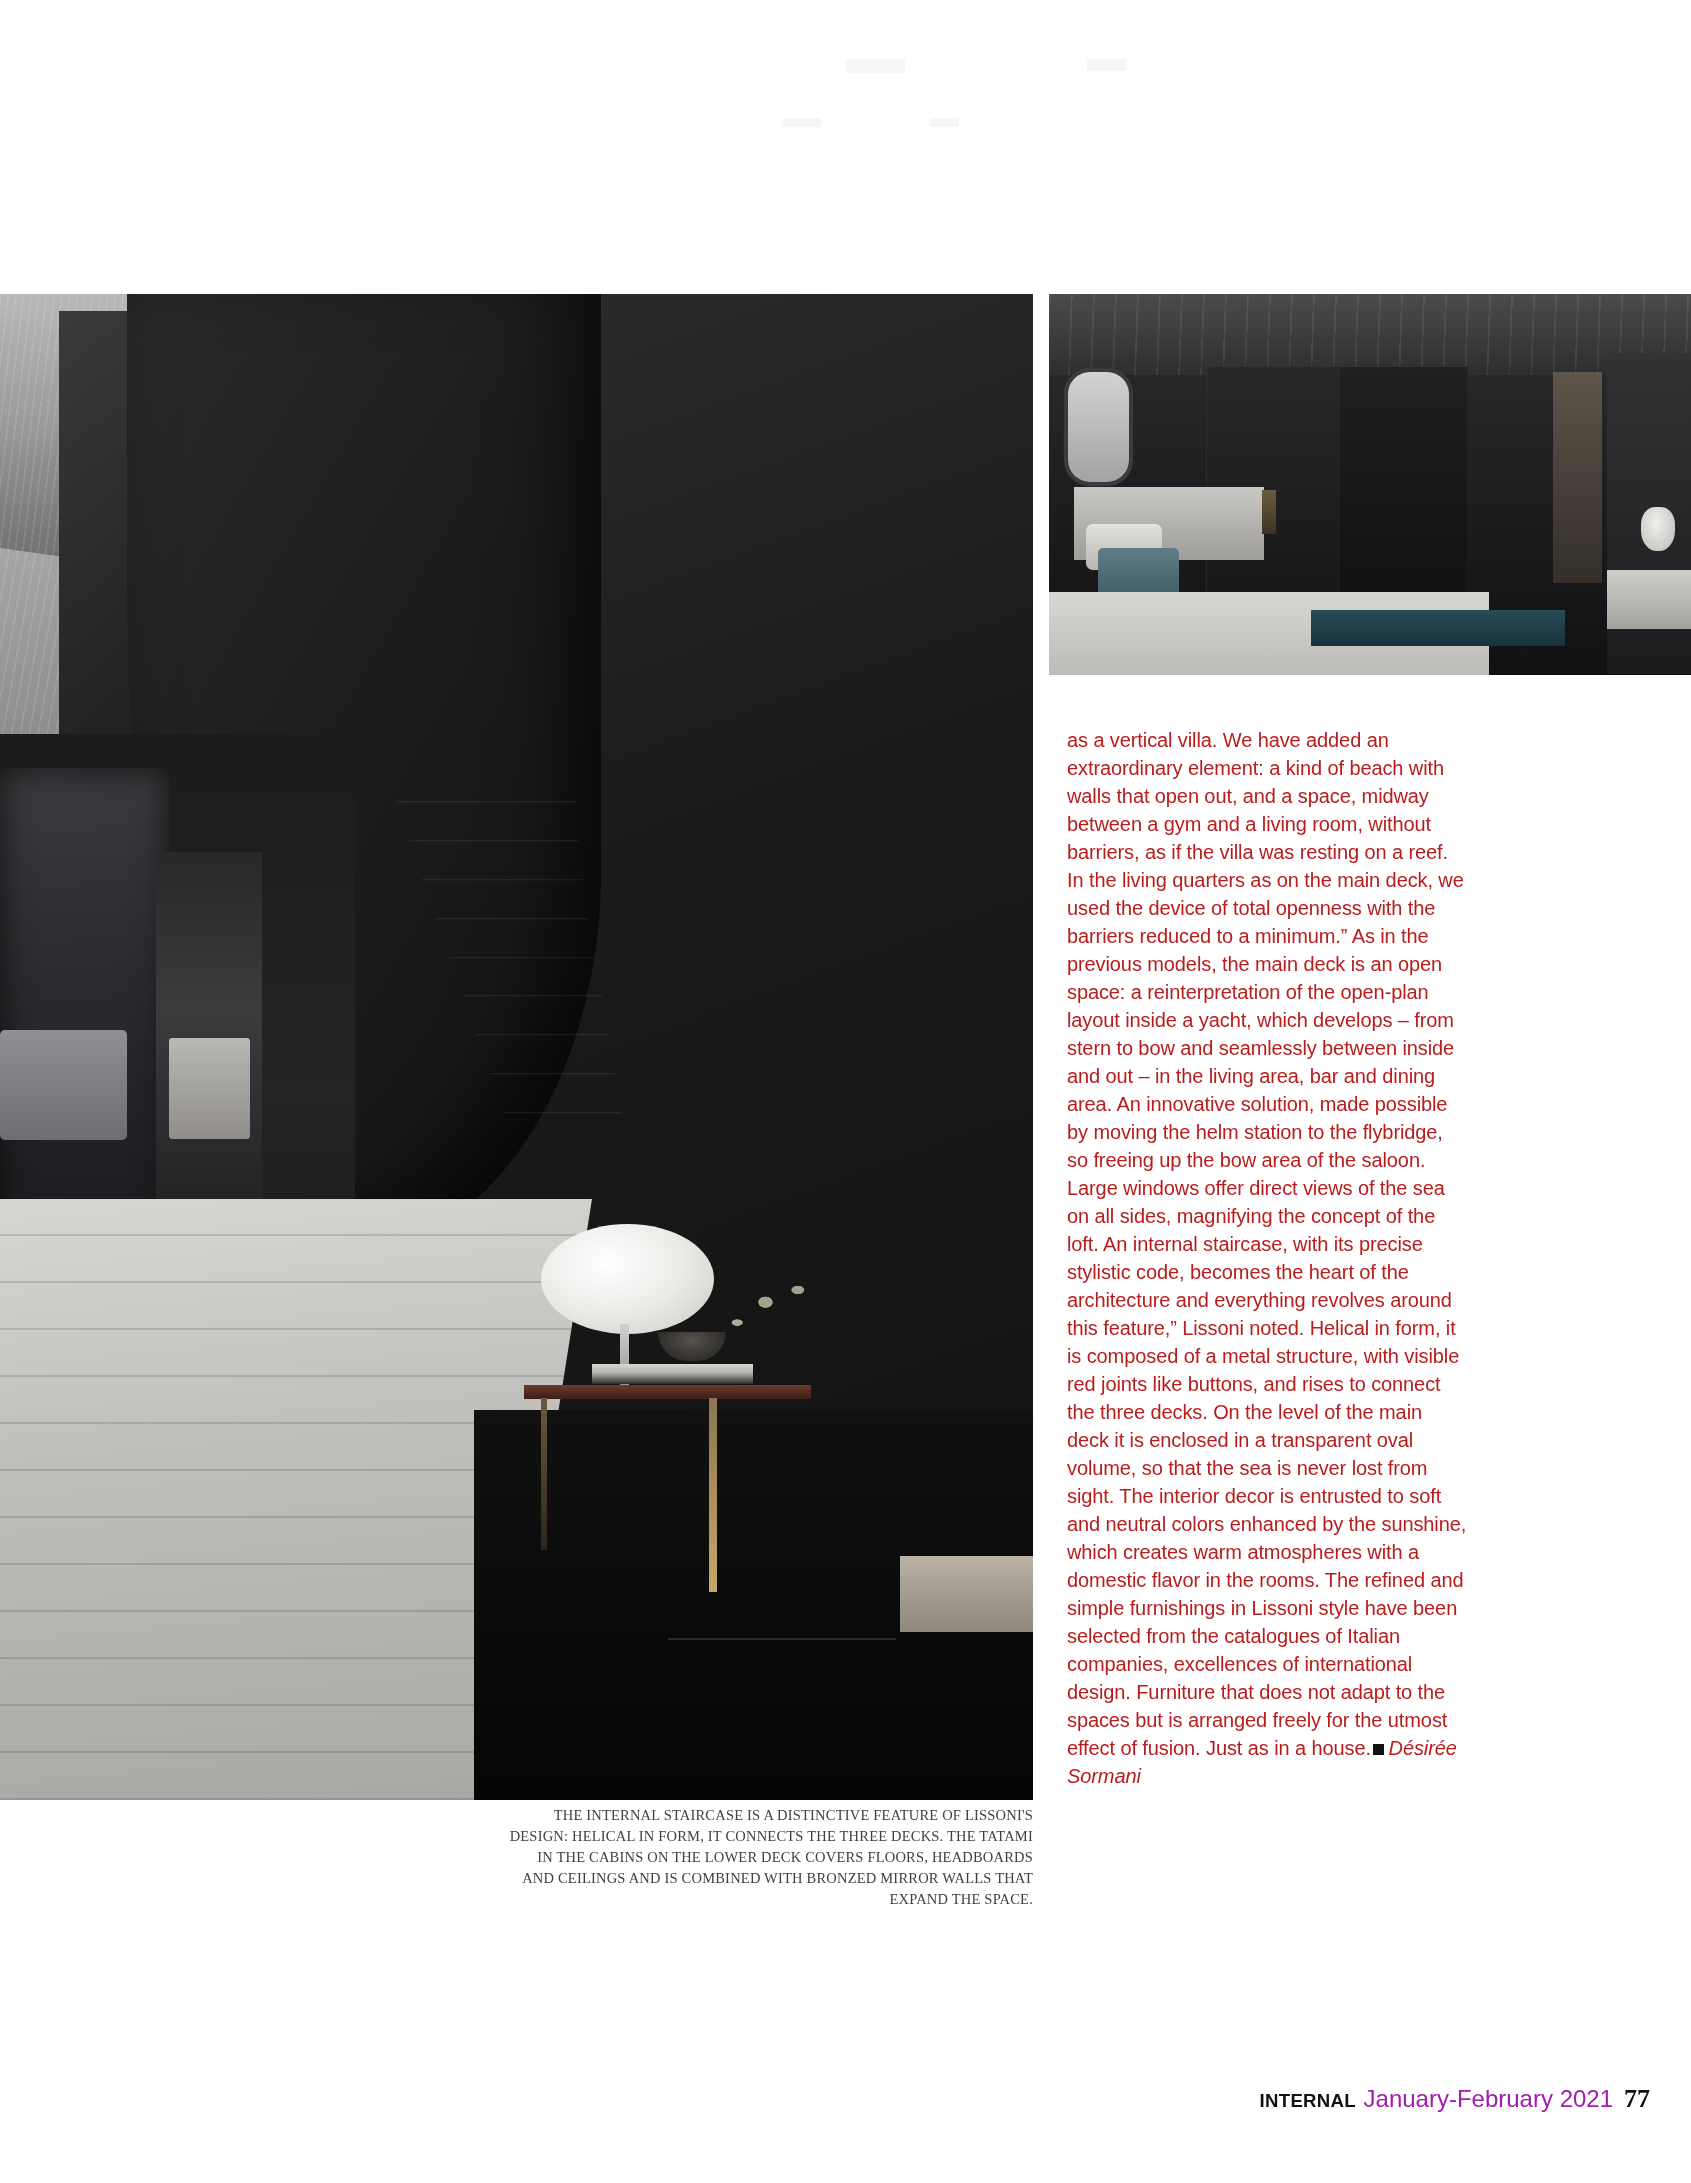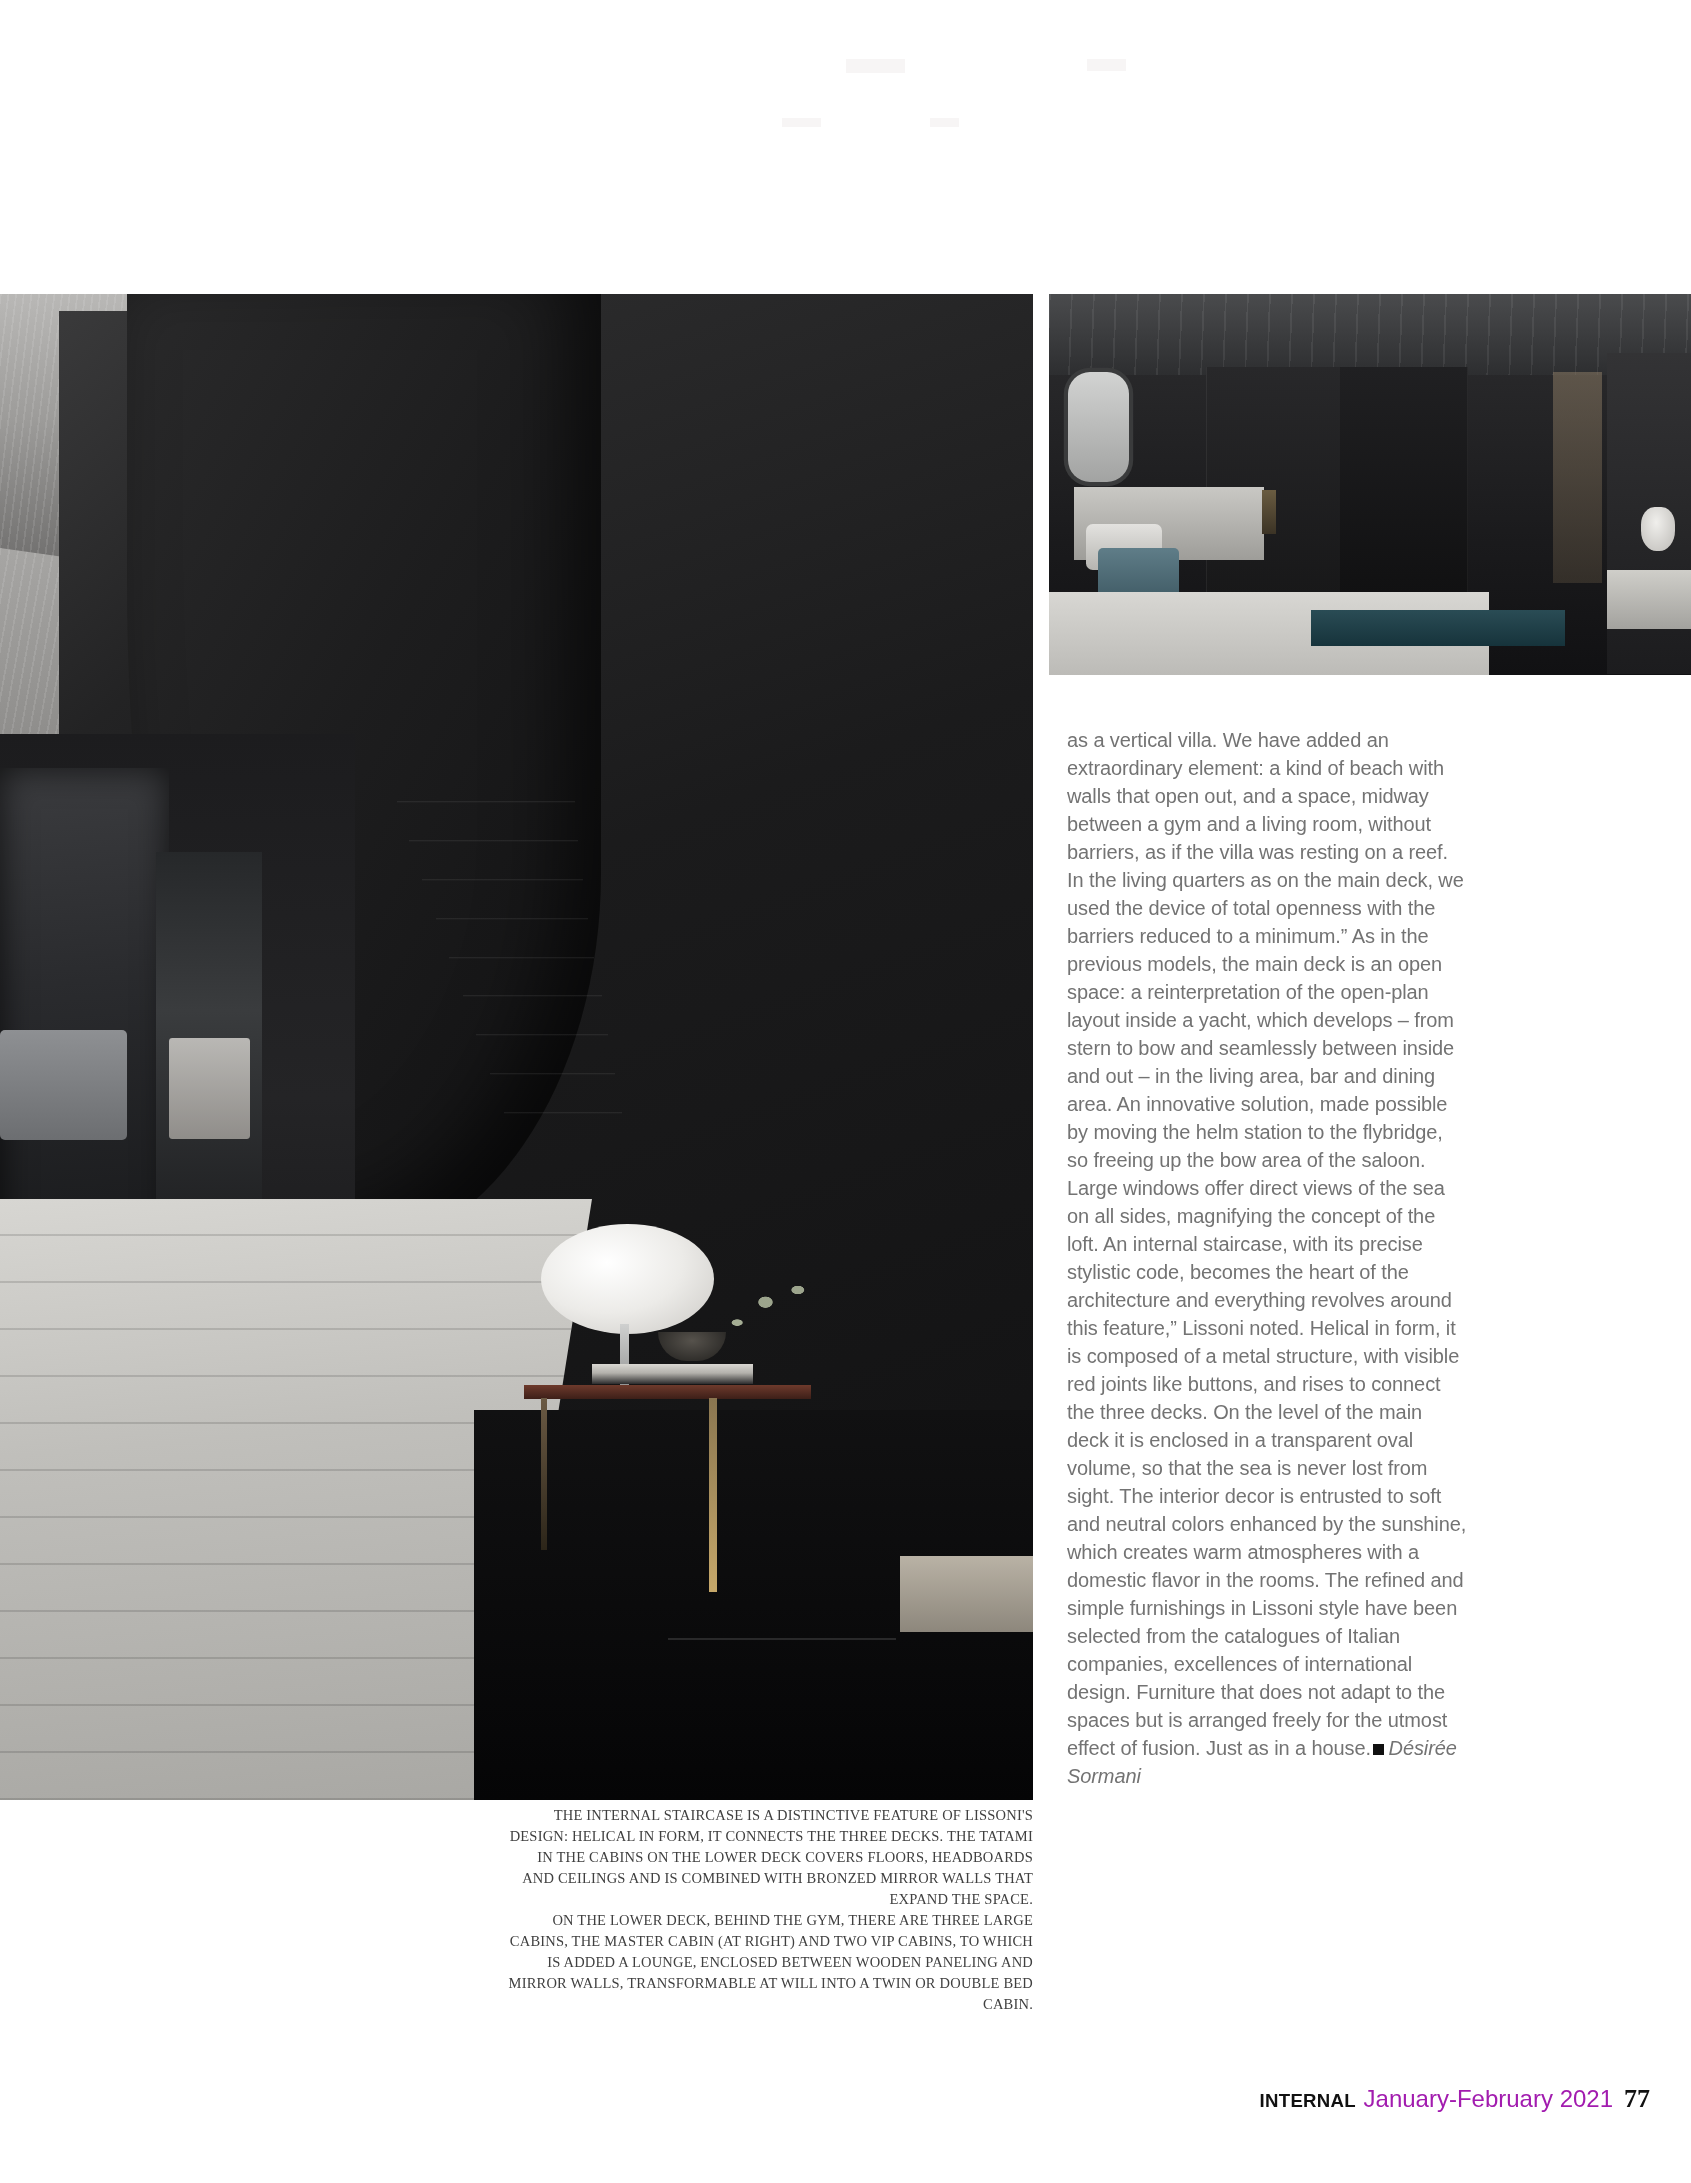--- a/index.html
+++ b/index.html
@@ -252,21 +252,21 @@
 
   
   .body-col {
     position: absolute;
     left: 1067px;
     top: 726px;
     width: 402px;
     font-family: "Liberation Sans", sans-serif;
     font-size: 20px;
     line-height: 28px;
-    color: #737373;
+    color: #b91c1c;
     text-align: left;
     letter-spacing: -0.1px;
   }
   .body-col .sig {
     font-style: italic;
   }
   .sq {
     display: inline-block;
     width: 11px;
     height: 11px;
@@ -382,21 +382,20 @@
     <div class="pt-vase"></div>
     <div class="pt-sofa-r"></div>
   </div>
 
   <div class="body-col">
     <span>as a vertical villa. We have added an extraordinary element: a kind of beach with walls that open out, and a space, midway between a gym and a living room, without barriers, as if the villa was resting on a reef. In the living quarters as on the main deck, we used the device of total openness with the barriers reduced to a minimum.” As in the previous models, the main deck is an open space: a reinterpretation of the open-plan layout inside a yacht, which develops – from stern to bow and seamlessly between inside and out – in the living area, bar and dining area. An innovative solution, made possible by moving the helm station to the flybridge, so freeing up the bow area of the saloon. Large windows offer direct views of the sea on all sides, magnifying the concept of the loft. An internal staircase, with its precise stylistic code, becomes the heart of the architecture and everything revolves around this feature,” Lissoni noted. Helical in form, it is composed of a metal structure, with visible red joints like buttons, and rises to connect the three decks. On the level of the main deck it is enclosed in a transparent oval volume, so that the sea is never lost from sight. The interior decor is entrusted to soft and neutral colors enhanced by the sunshine, which creates warm atmospheres with a domestic flavor in the rooms. The refined and simple furnishings in Lissoni style have been selected from the catalogues of Italian companies, excellences of international design. Furniture that does not adapt to the spaces but is arranged freely for the utmost effect of fusion. Just as in a house.</span><span class="sq"></span><span class="sig">Désirée Sormani</span>
   </div>
 
   <div class="caption">
     <p>THE INTERNAL STAIRCASE IS A DISTINCTIVE FEATURE OF LISSONI'S DESIGN: HELICAL IN FORM, IT CONNECTS THE THREE DECKS. THE TATAMI IN THE CABINS ON THE LOWER DECK COVERS FLOORS, HEADBOARDS AND CEILINGS AND IS COMBINED WITH BRONZED MIRROR WALLS THAT EXPAND THE SPACE.</p>
-    <p>ON THE LOWER DECK, BEHIND THE GYM, THERE ARE THREE LARGE CABINS, THE MASTER CABIN (AT RIGHT) AND TWO VIP CABINS, TO WHICH IS ADDED A LOUNGE, ENCLOSED BETWEEN WOODEN PANELING AND MIRROR WALLS, TRANSFORMABLE AT WILL INTO A TWIN OR DOUBLE BED CABIN.</p>
   </div>
 
   <div class="footer">
     <span class="brand">INTERNAL</span>
     <span class="issue">January-February 2021</span>
     <span class="pageno">77</span>
   </div>
 
 </div>
 

